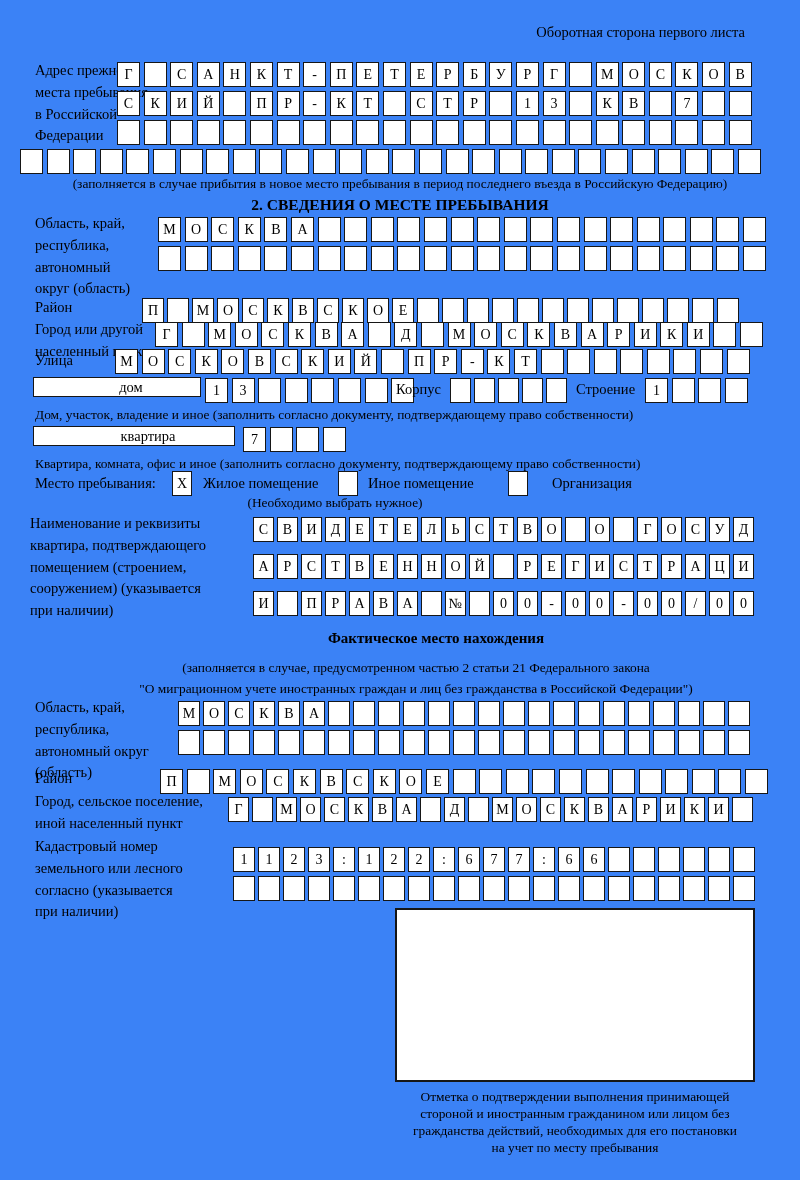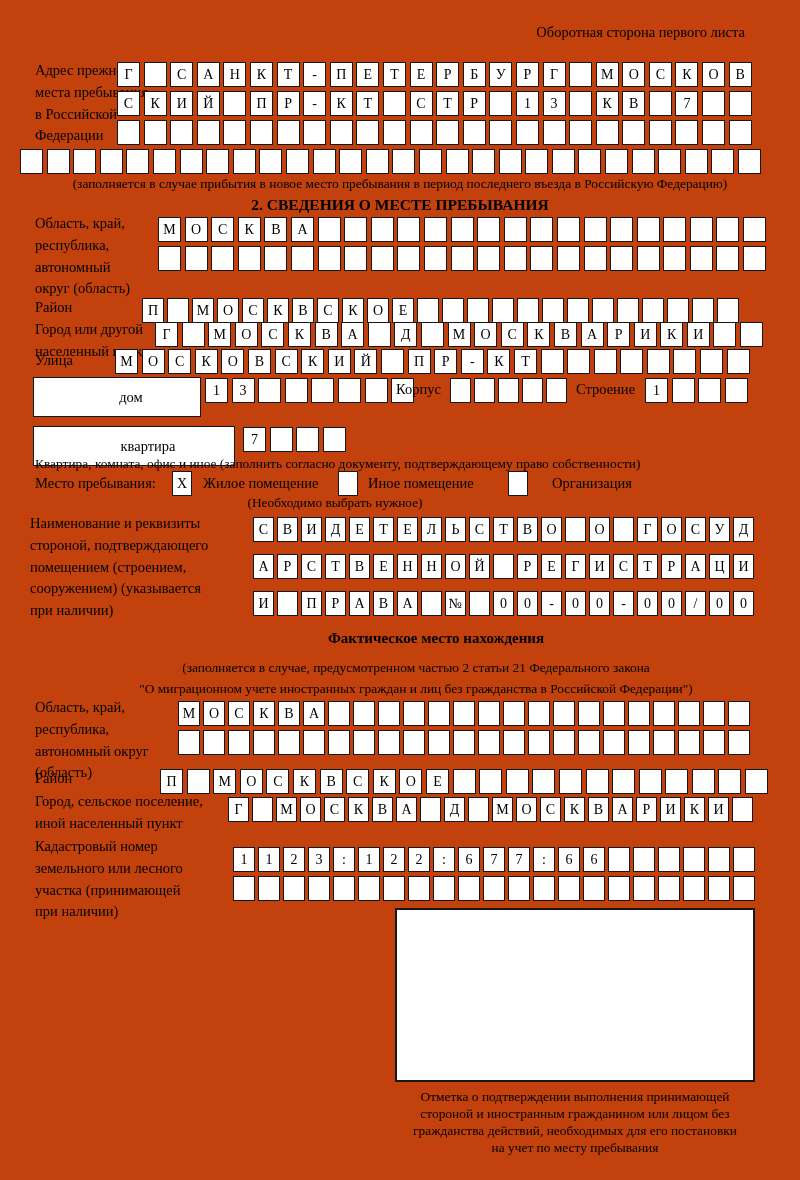--- a/index.html
+++ b/index.html
@@ -1,29 +1,29 @@
 <!DOCTYPE html>
 <html><head>
 <meta charset="utf-8">
 <style>
   html,body{margin:0;padding:0;background:#fff;}
-  #page{position:relative;width:800px;height:1180px;background:#c2410c;color:#000;
+  #page{position:relative;width:800px;height:1180px;background:#3b82f6;color:#000;
         font-family:"Liberation Serif", serif; overflow:hidden;}
   .abs{position:absolute;}
   .label{font-size:14.5px;line-height:21.8px;white-space:nowrap;}
   .cap{font-size:13.4px;white-space:nowrap;}
   .title{font-weight:bold;font-size:15.5px;white-space:nowrap;}
   .center{left:0;width:800px;text-align:center;}
   .cellrow{display:flex;}
   .cell{box-sizing:border-box;height:25px;border:1.6px solid #161616;background:#fff;
         display:flex;align-items:center;justify-content:center;font-size:14px;}
   .p26 .cell{width:23px;margin-right:3.6px;}
   .p25 .cell{width:22px;margin-right:3px;}
   .p24 .cell{width:21px;margin-right:3px;}
-  .box-label{box-sizing:border-box;border:1.6px solid #161616;height:40px;
+  .box-label{box-sizing:border-box;border:1.6px solid #161616;height:20px;
         display:flex;align-items:center;justify-content:center;font-size:14.5px;background:#fff;padding-left:28px;}
   .checkbox{box-sizing:border-box;width:20px;height:25px;border:1.6px solid #161616;
         display:inline-flex;align-items:center;justify-content:center;font-size:14px;background:#fff;}
   .stamp{box-sizing:border-box;border:2px solid #161616;background:#fff;}
 </style>
 </head>
 <body>
 
 <div id="page">
 
@@ -311,20 +311,21 @@
         <span class="cell"></span>
       </div>
     <div class="abs label" style="left:543px;top:2px;">Строение</div>
     <div class="abs cellrow p26" style="left:612px;top:1px;">
         <span class="cell">1</span>
         <span class="cell"></span>
         <span class="cell"></span>
         <span class="cell"></span>
       </div>
   </div>
+  <div class="abs cap" style="left:35px;top:407px;">Дом, участок, владение и иное (заполнить согласно документу, подтверждающему право собственности)</div>
 
   <div class="abs" style="left:33px;top:426px;width:400px;height:27px;">
     <div class="abs box-label" style="left:0;top:0;width:202px;">квартира</div>
     <div class="abs cellrow p26" style="left:210px;top:1px;">
         <span class="cell">7</span>
         <span class="cell"></span>
         <span class="cell"></span>
         <span class="cell"></span>
       </div>
   </div>
@@ -336,21 +337,21 @@
     <span class="abs label" style="left:168px;top:2px;">Жилое помещение</span>
     <span class="abs checkbox" style="left:303px;top:0;"></span>
     <span class="abs label" style="left:333px;top:2px;">Иное помещение</span>
     <span class="abs checkbox" style="left:473px;top:0;"></span>
     <span class="abs label" style="left:517px;top:2px;">Организация</span>
   </div>
   <div class="abs cap" style="left:35px;top:495px;width:600px;text-align:center;">(Необходимо выбрать нужное)</div>
 
   <div class="abs label" style="left:30px;top:513px;">
       <div>Наименование и реквизиты</div>
-      <div>стороной, подтверждающего</div>
+      <div>квартира, подтверждающего</div>
       <div>помещением (строением,</div>
       <div>сооружением) (указывается</div>
       <div>при наличии)</div>
     </div>
   <div class="abs cellrow p24" style="left:253px;top:517px;">
       <span class="cell">С</span>
       <span class="cell">В</span>
       <span class="cell">И</span>
       <span class="cell">Д</span>
       <span class="cell">Е</span>
@@ -533,21 +534,21 @@
       <span class="cell">Р</span>
       <span class="cell">И</span>
       <span class="cell">К</span>
       <span class="cell">И</span>
       <span class="cell"></span>
     </div>
 
   <div class="abs label" style="left:35px;top:836px;">
       <div>Кадастровый номер</div>
       <div>земельного или лесного</div>
-      <div>участка (принимающей</div>
+      <div>согласно (указывается</div>
       <div>при наличии)</div>
     </div>
   <div class="abs cellrow p25" style="left:233px;top:847px;">
       <span class="cell">1</span>
       <span class="cell">1</span>
       <span class="cell">2</span>
       <span class="cell">3</span>
       <span class="cell">:</span>
       <span class="cell">1</span>
       <span class="cell">2</span>

